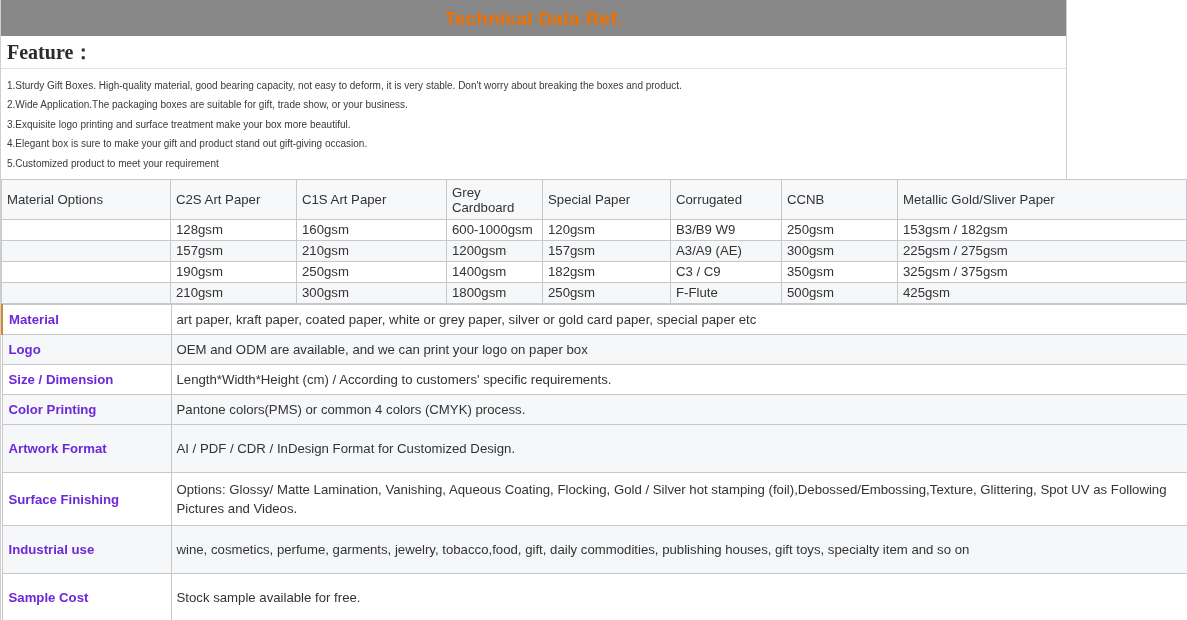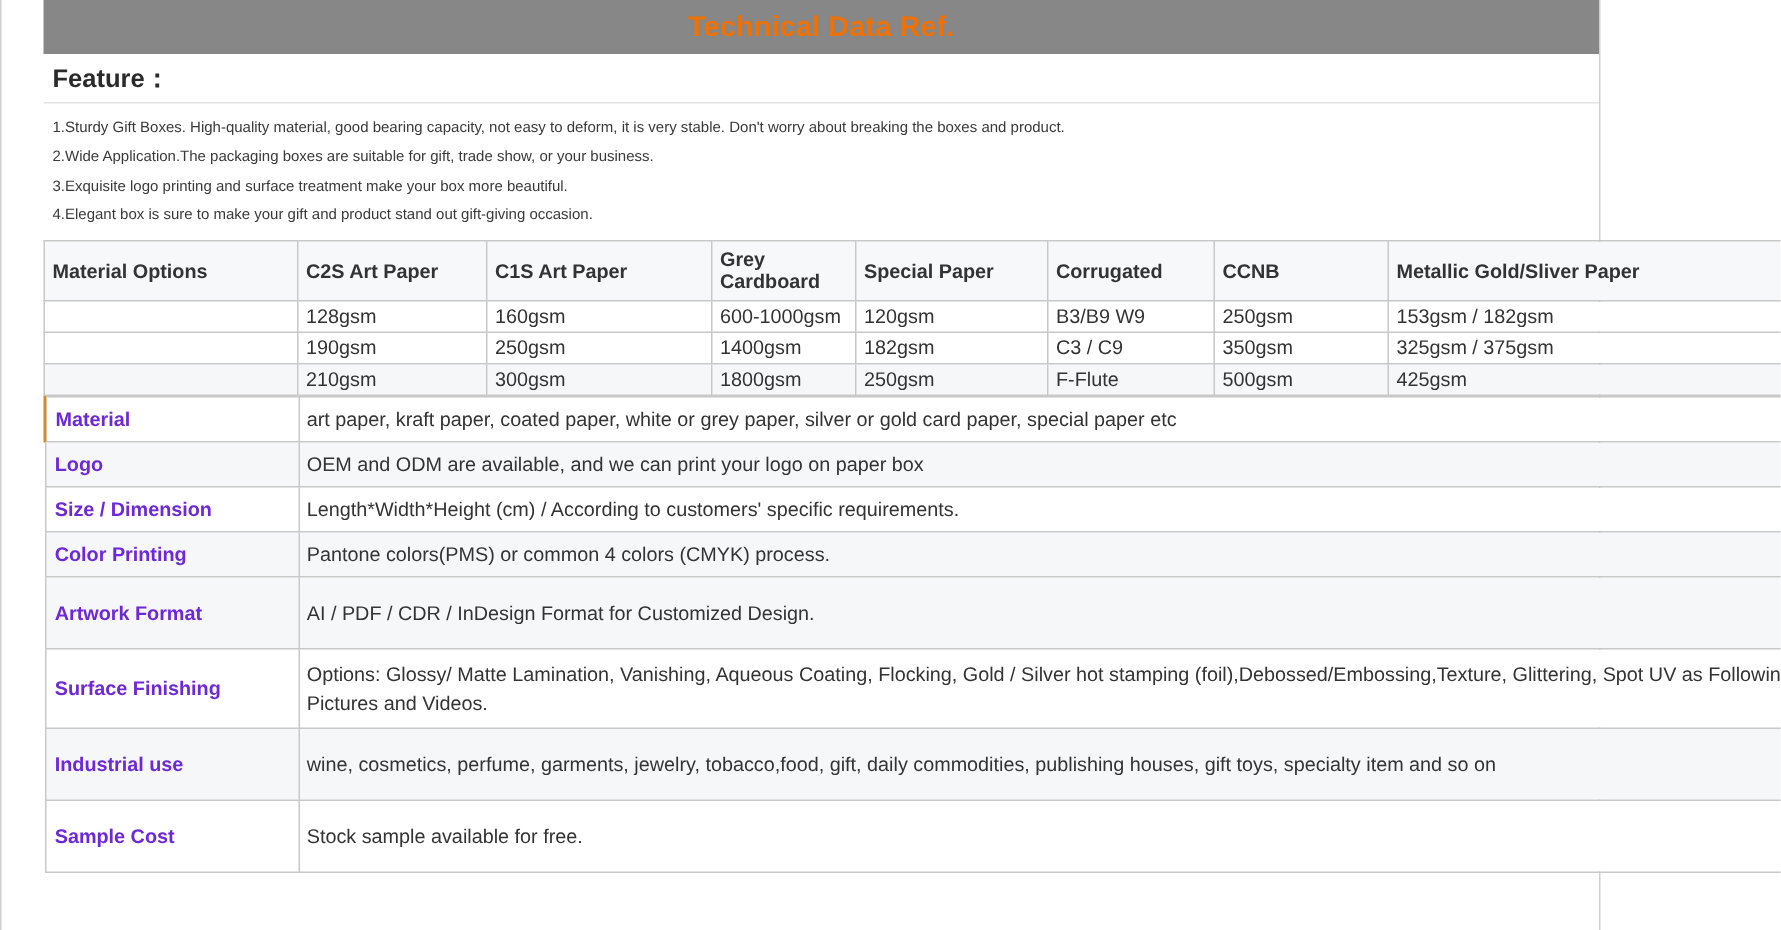--- a/index.html
+++ b/index.html
@@ -16,21 +16,20 @@
   }
   .page {
     width: 1067px;
     height: 620px;
     box-sizing: border-box;
     border-left: 1px solid #cfcfcf;
     border-right: 1px solid #cfcfcf;
     background: #ffffff;
     display: flex;
     flex-direction: column;
-    padding-left: 28px;
   }
 
   
   .banner {
     height: 36px;
     background: #878787;
     display: flex;
     align-items: center;
     justify-content: center;
     flex: none;
@@ -47,23 +46,24 @@
   .feature-head {
     height: 33px;
     display: flex;
     align-items: center;
     padding-left: 6px;
     box-sizing: border-box;
     border-bottom: 1px solid #e2e2e2;
     flex: none;
   }
   .feature-head-text {
-    font-size: 17px;
+    font-size: 20px;
     font-weight: bold;
     color: #2b2b2b;
+    font-family: Liberation Serif, serif;
   }
 
   
   .feature-list {
     padding: 7px 6px 6px 6px;
     box-sizing: border-box;
     flex: none;
   }
   .feature-line {
     font-size: 10px;
@@ -85,21 +85,21 @@
     padding: 3px 5px;
     box-sizing: border-box;
     vertical-align: middle;
     text-align: left;
     overflow: hidden;
     white-space: nowrap;
   }
 
   
   .mat-table .hdr td {
-    font-weight: bold;
+    font-weight: normal;
     background: #f7f8fa;
     height: 40px;
     white-space: normal;
     line-height: 15px;
     font-size: 13.2px;
     vertical-align: middle;
     margin-top: 16px;
   }
   .mat-table .gsm td {
     height: 20px;
@@ -139,20 +139,21 @@
 
   <div class="feature-head">
     <span class="feature-head-text">Feature：</span>
   </div>
 
   <div class="feature-list">
     <div class="feature-line">1.Sturdy Gift Boxes. High-quality material, good bearing capacity, not easy to deform, it is very stable. Don't worry about breaking the boxes and product.</div>
     <div class="feature-line">2.Wide Application.The packaging boxes are suitable for gift, trade show, or your business.</div>
     <div class="feature-line">3.Exquisite logo printing and surface treatment make your box more beautiful.</div>
     <div class="feature-line">4.Elegant box is sure to make your gift and product stand out gift-giving occasion.</div>
+    <div class="feature-line">5.Customized product to meet your requirement</div>
   </div>
 
   <table class="mat-table">
     <colgroup>
       <col style="width:169px">
       <col style="width:126px">
       <col style="width:150px">
       <col style="width:96px">
       <col style="width:128px">
       <col style="width:111px">
@@ -173,20 +174,30 @@
       <tr class="gsm plain">
         <td></td>
         <td>128gsm</td>
         <td>160gsm</td>
         <td>600-1000gsm</td>
         <td>120gsm</td>
         <td>B3/B9 W9</td>
         <td>250gsm</td>
         <td>153gsm / 182gsm</td>
       </tr>
+      <tr class="gsm alt">
+        <td></td>
+        <td>157gsm</td>
+        <td>210gsm</td>
+        <td>1200gsm</td>
+        <td>157gsm</td>
+        <td>A3/A9 (AE)</td>
+        <td>300gsm</td>
+        <td>225gsm / 275gsm</td>
+      </tr>
       <tr class="gsm plain">
         <td></td>
         <td>190gsm</td>
         <td>250gsm</td>
         <td>1400gsm</td>
         <td>182gsm</td>
         <td>C3 / C9</td>
         <td>350gsm</td>
         <td>325gsm / 375gsm</td>
       </tr>

